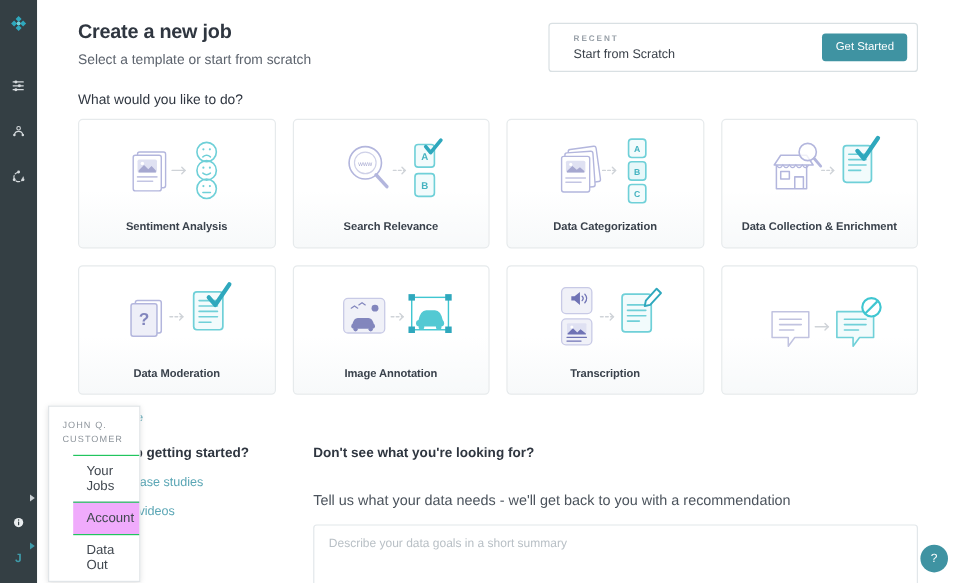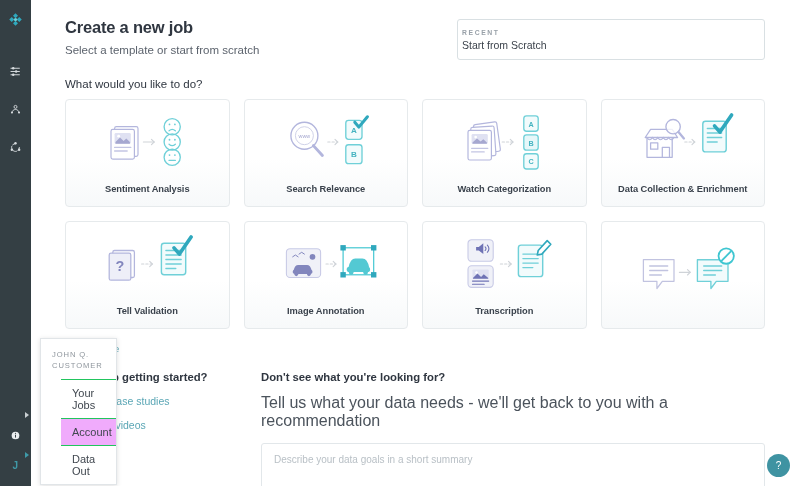--- a/index.html
+++ b/index.html
@@ -56,21 +56,21 @@
   .section-q {
     margin-top: 18px; font-size: 11.5px; font-weight: 400; color: #2f3640;
   }
 
   
   .recent-panel {
     width: 308px; min-height: 41px;
     border: 1px solid #d9e0e3; border-radius: 3px;
     background: #fff;
     display: flex; align-items: center; justify-content: space-between;
-    padding: 6px 8px 6px 4px;
+    padding: 6px 8px 6px 20px;
     margin-top: 3px;
   }
   .recent-label {
     font-size: 6.8px; letter-spacing: 1.6px; color: #98a0a8; font-weight: 600;
   }
   .recent-value { font-size: 10.5px; color: #3c434c; margin-top: 3px; }
   .btn-primary {
     background: #3f93a2; color: #fff; border: 0; border-radius: 3px;
     font-size: 9.5px; padding: 6px 11px; cursor: pointer;
     font-family: "Liberation Sans", sans-serif; white-space: nowrap;
@@ -104,21 +104,21 @@
 
   
   .bottom {
     margin-top: 16px; display: flex; gap: 28px;
   }
   .bot-left { width: 168px; flex: 0 0 168px; }
   .bot-right { flex: 1; }
   .bot-h {
     font-size: 11.3px; font-weight: 700; color: #2f3640;
   }
-  .bot-p { margin-top: 11px; font-size: 16px; color: #4b535c; }
+  .bot-p { margin-top: 26px; font-size: 12px; color: #4b535c; }
   .bot-link {
     display: block; margin-top: 12px; color: #5aa6b5;
     font-size: 10.5px; text-decoration: none; cursor: pointer;
   }
   .ta {
     margin-top: 13px; width: 100%; height: 74px;
     border: 1px solid #e2e7ea; border-radius: 3px; resize: none;
     padding: 10px 12px; font-size: 10px; color: #4b535c;
     font-family: "Liberation Sans", sans-serif; outline: none; background: #fff;
   }
@@ -220,20 +220,21 @@
         <div class="head-left">
           <h1 class="page-title">Create a new job</h1>
           <div class="page-sub">Select a template or start from scratch</div>
         </div>
 
         <div class="recent-panel">
           <div>
             <div class="recent-label">RECENT</div>
             <div class="recent-value">Start from Scratch</div>
           </div>
+          <button class="btn-primary">Get Started</button>
         </div>
       </div>
 
       <div class="section-q">What would you like to do?</div>
 
       
       <div class="grid">
 
         <div class="card">
           <div class="card-art">
@@ -319,21 +320,21 @@
               <g>
                 <rect x="82" y="4" width="16" height="17" rx="3" fill="#f2fbfc" stroke="#6fd0d8" stroke-width="1.5"></rect>
                 <text x="90" y="16" font-family="Liberation Sans, sans-serif" font-size="8" font-weight="700" fill="#45b3c0" text-anchor="middle">A</text>
                 <rect x="82" y="25" width="16" height="17" rx="3" fill="#e6f7f9" stroke="#6fd0d8" stroke-width="1.5"></rect>
                 <text x="90" y="37" font-family="Liberation Sans, sans-serif" font-size="8" font-weight="700" fill="#45b3c0" text-anchor="middle">B</text>
                 <rect x="82" y="46" width="16" height="17" rx="3" fill="#f2fbfc" stroke="#6fd0d8" stroke-width="1.5"></rect>
                 <text x="90" y="58" font-family="Liberation Sans, sans-serif" font-size="8" font-weight="700" fill="#45b3c0" text-anchor="middle">C</text>
               </g>
             </svg>
           </div>
-          <div class="card-label">Watch Categorization</div>
+          <div class="card-label">Data Categorization</div>
         </div>
 
         <div class="card">
           <div class="card-art">
             <svg width="108" height="60" viewBox="0 0 120 66">
               <g fill="none" stroke="#b3b6dd" stroke-width="1.4" stroke-linejoin="round">
                 <path d="M18 28 l6 -9 h24 l6 9 z"></path>
                 <path d="M20 28 v22 h28 v-22"></path>
                 <rect x="24" y="34" width="8" height="7"></rect>
                 <path d="M37 50 v-11 h8 v11"></path>
@@ -376,21 +377,21 @@
               <g stroke="#6fd0d8" stroke-width="1.5" stroke-linecap="round">
                 <line x1="81" y1="18" x2="98" y2="18"></line>
                   <line x1="81" y1="23" x2="98" y2="23"></line>
                 <line x1="81" y1="28" x2="98" y2="28"></line>
                   <line x1="81" y1="33" x2="98" y2="33"></line>
                 <line x1="81" y1="38" x2="92" y2="38"></line>
               </g>
               <path d="M90 15 l6 7 L109 3" fill="none" stroke="#2fa8bd" stroke-width="4" stroke-linecap="round" stroke-linejoin="round"></path>
             </svg>
           </div>
-          <div class="card-label">Tell Validation</div>
+          <div class="card-label">Data Moderation</div>
         </div>
 
         <div class="card">
           <div class="card-art">
             <svg width="108" height="60" viewBox="0 0 120 66">
               <rect x="16" y="16" width="38" height="32" rx="4" fill="#f0f1f8" stroke="#c8cae6" stroke-width="1.2"></rect>
               <circle cx="45" cy="25" r="3.2" fill="#8286bd"></circle>
               <g stroke="#8286bd" stroke-width="1.1" fill="none" stroke-linecap="round">
                 <path d="M23 25 l3 -2 3 2"></path>
                   <path d="M30 22 l3 -2 3 2"></path>

